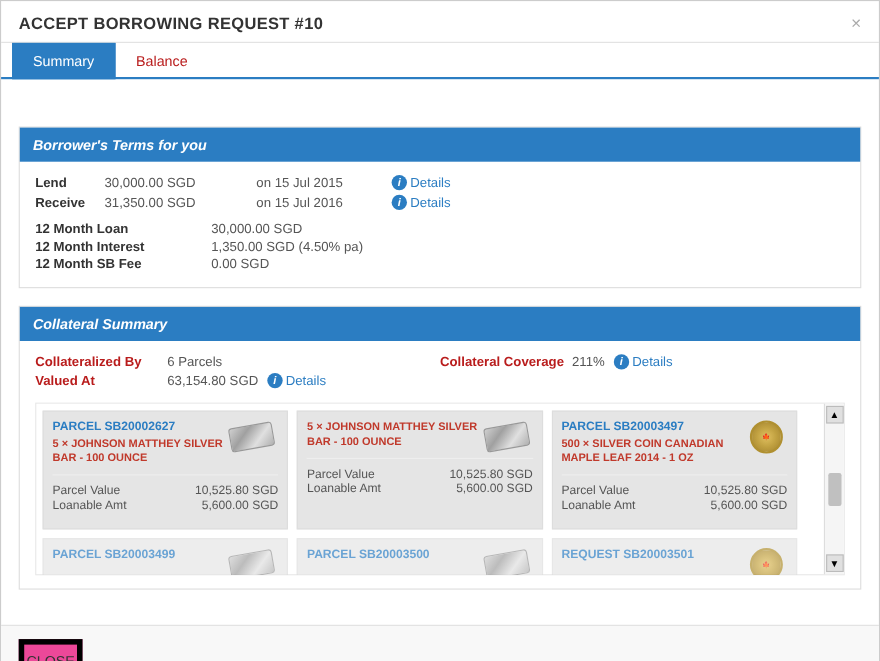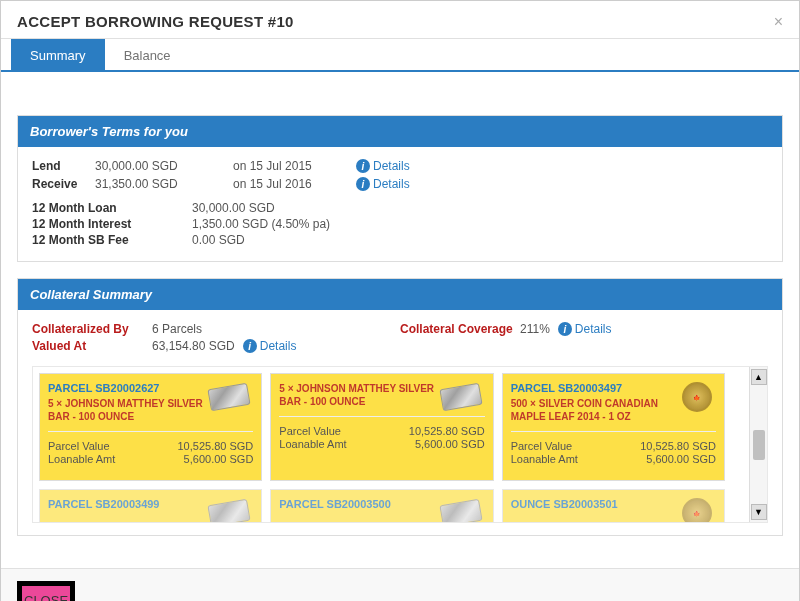--- a/index.html
+++ b/index.html
@@ -45,21 +45,21 @@
       display: flex;
       border-bottom: 2px solid #2b7dc2;
       padding: 0 10px;
     }
     .tab {
       padding: 8px 18px;
       cursor: pointer;
       font-size: 13px;
       border: 1px solid transparent;
       margin-bottom: -2px;
-      color: #737373;
+      color: #b91c1c;
     }
     .tab.active {
       background: #2b7dc2;
       color: #fff;
       border-color: #2b7dc2;
     }
     .modal-body {
       flex: 1;
       padding: 16px 16px;
       overflow-y: auto;
@@ -167,21 +167,21 @@
     .meta-value {
       color: #555;
       font-size: 12px;
       display: flex;
       align-items: center;
       gap: 4px;
     }
     .parcel-card {
       border: 1px solid #ddd;
       padding: 8px;
-      background: #fde047;
+      background: #e5e5e5;
       font-size: 11px;
       position: relative;
     }
     .parcel-name {
       color: #2b7dc2;
       font-weight: bold;
       font-size: 11px;
       margin-bottom: 3px;
     }
     .parcel-desc {
@@ -454,21 +454,21 @@
                   <div class="parcel-card-inner">
                     <div class="parcel-name" style="padding-right:48px;">PARCEL SB20003500</div>
                     <div style="position:absolute;top:0;right:4px;">
                       <div class="silver-bar" style="margin-top:4px;transform:rotate(-10deg);"></div>
                     </div>
                   </div>
                 </div>
 
                 <div class="parcel-card partially-visible" style="overflow:hidden;max-height:38px;">
                   <div class="parcel-card-inner">
-                    <div class="parcel-name" style="padding-right:40px;">OUNCE SB20003501</div>
+                    <div class="parcel-name" style="padding-right:40px;">REQUEST SB20003501</div>
                     <div style="position:absolute;top:0;right:4px;">
                       <div class="coin-img">🍁</div>
                     </div>
                   </div>
                 </div>
 
               </div>
             </div>
 
             <div style="width:18px;background:#f5f5f5;border-left:1px solid #ddd;display:flex;flex-direction:column;align-items:center;justify-content:space-between;padding:2px 0;">

